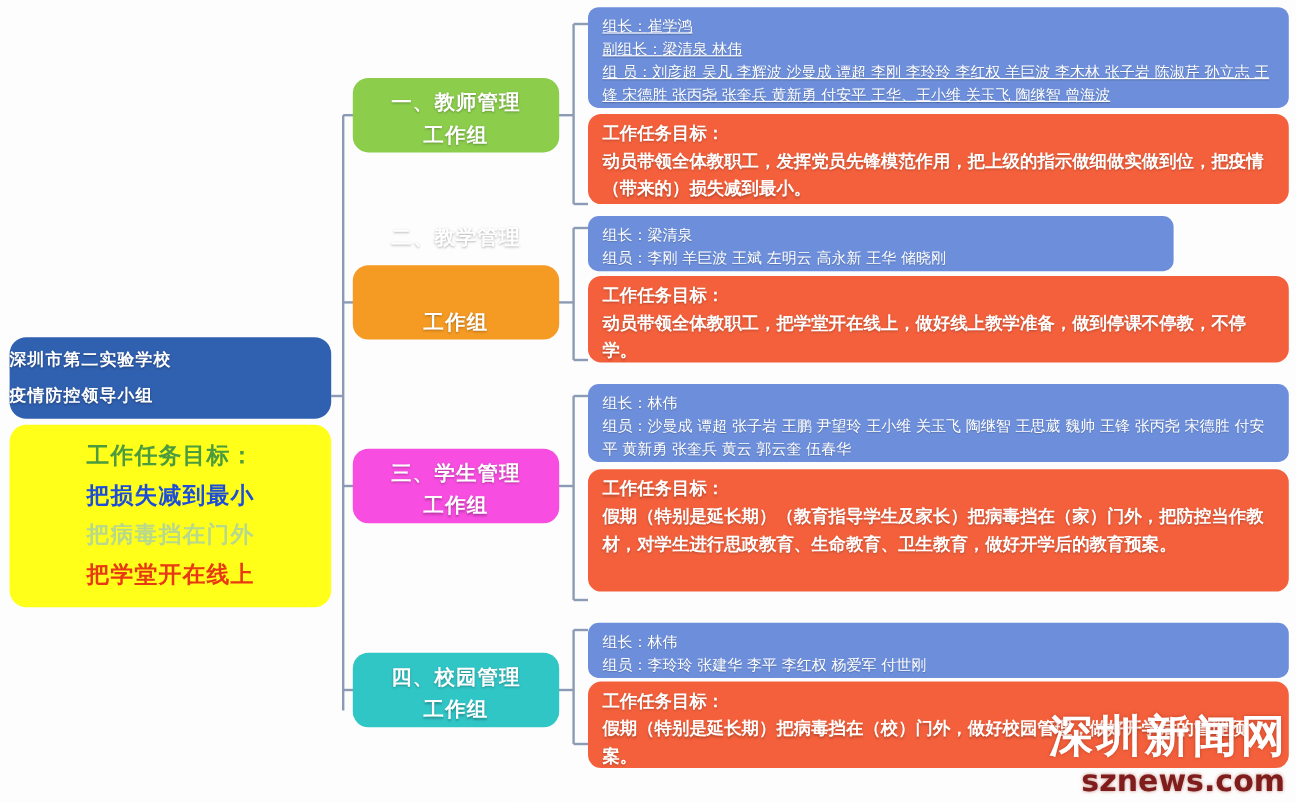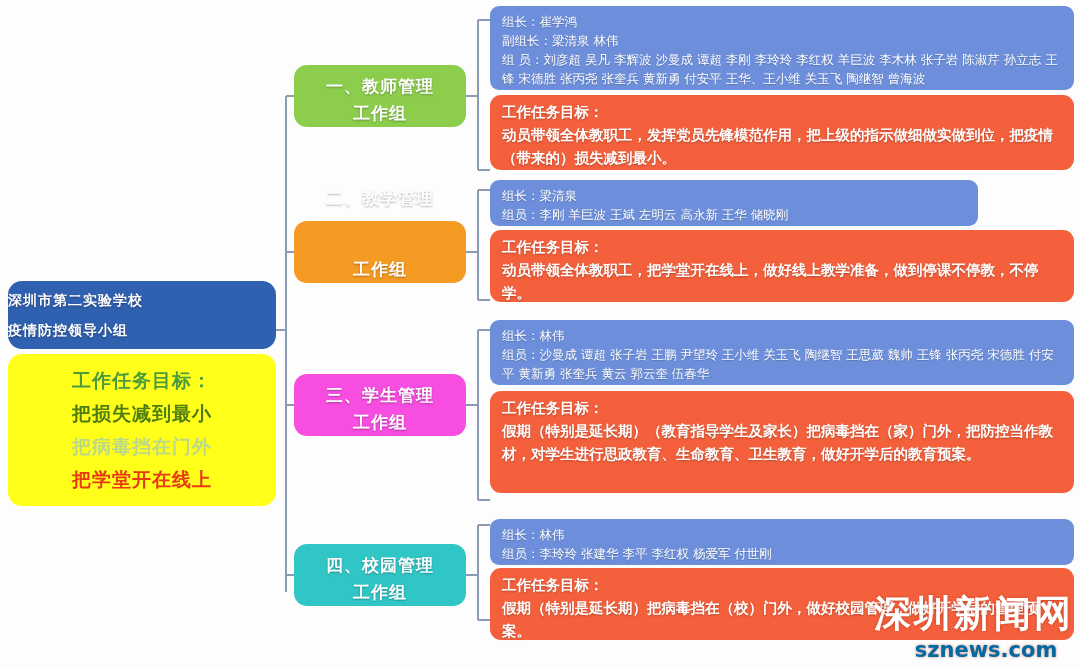--- a/index.html
+++ b/index.html
@@ -57,21 +57,21 @@
     display: flex;
     flex-direction: column;
     align-items: center;
     justify-content: center;
     font-weight: bold;
     font-size: 19px;
     line-height: 33px;
     letter-spacing: 1px;
   }
   .goal-head   { color: #4d9b3f; }
-  .goal-line-1 { color: #4d7c0f; }
+  .goal-line-1 { color: #1d4ed8; }
   .goal-line-2 { color: #b9d98a; }
   .goal-line-3 { color: #e83a12; }
 
   
   .group-pill {
     position: absolute;
     width: 172px;
     height: 62px;
     border-radius: 13px;
     display: flex;
@@ -125,23 +125,23 @@
   }
   .wm-cn {
     font-size: 37px;
     font-weight: bold;
     color: #ffffff;
     letter-spacing: 3px;
     text-shadow: 0 0 3px rgba(150,40,20,.55);
     line-height: 40px;
   }
   .wm-en {
-    font-size: 21px;
-    font-weight: bold;
-    color: #0369a1;
+    font-size: 25px;
+    font-weight: bold;
+    color: #7f1d1d;
     letter-spacing: 0px;
     line-height: 33px;
     text-shadow: 0 0 3px rgba(150,40,20,.55);
     margin-left: 24px;
   }
 </style>
 </head>
 <body>
 
 <div id="canvas">
@@ -193,21 +193,21 @@
     <span class="goal-line-3">把学堂开在线上</span>
   </div>
 
   <div class="group-pill" style="left:294px; top:65px; background:#8cce4c;">
     <span>
       <span>一、</span><span>教师管理</span>
     </span>
     <span>工作组</span>
   </div>
 
-  <div class="members-box" style="left:490px; top:6px; width:584px; height:84px;">
+  <div class="members-box" style="left:490px; top:6px; width:584px; height:84px;text-decoration:underline;">
     <div class="m-row">
       <span>组长：</span><span>崔学鸿</span>
     </div>
     <div class="m-row">
       <span>副组长：</span><span>梁清泉 林伟</span>
     </div>
     <div class="m-row">
       <span>组 员：</span><span>刘彦超 吴凡 李辉波 沙曼成 谭超 李刚 李玲玲 李红权 羊巨波 李木林 张子岩 陈淑芹 孙立志 王锋 宋德胜 张丙尧 张奎兵 黄新勇 付安平 王华、王小维 关玉飞 陶继智 曾海波</span>
     </div>
   </div>

